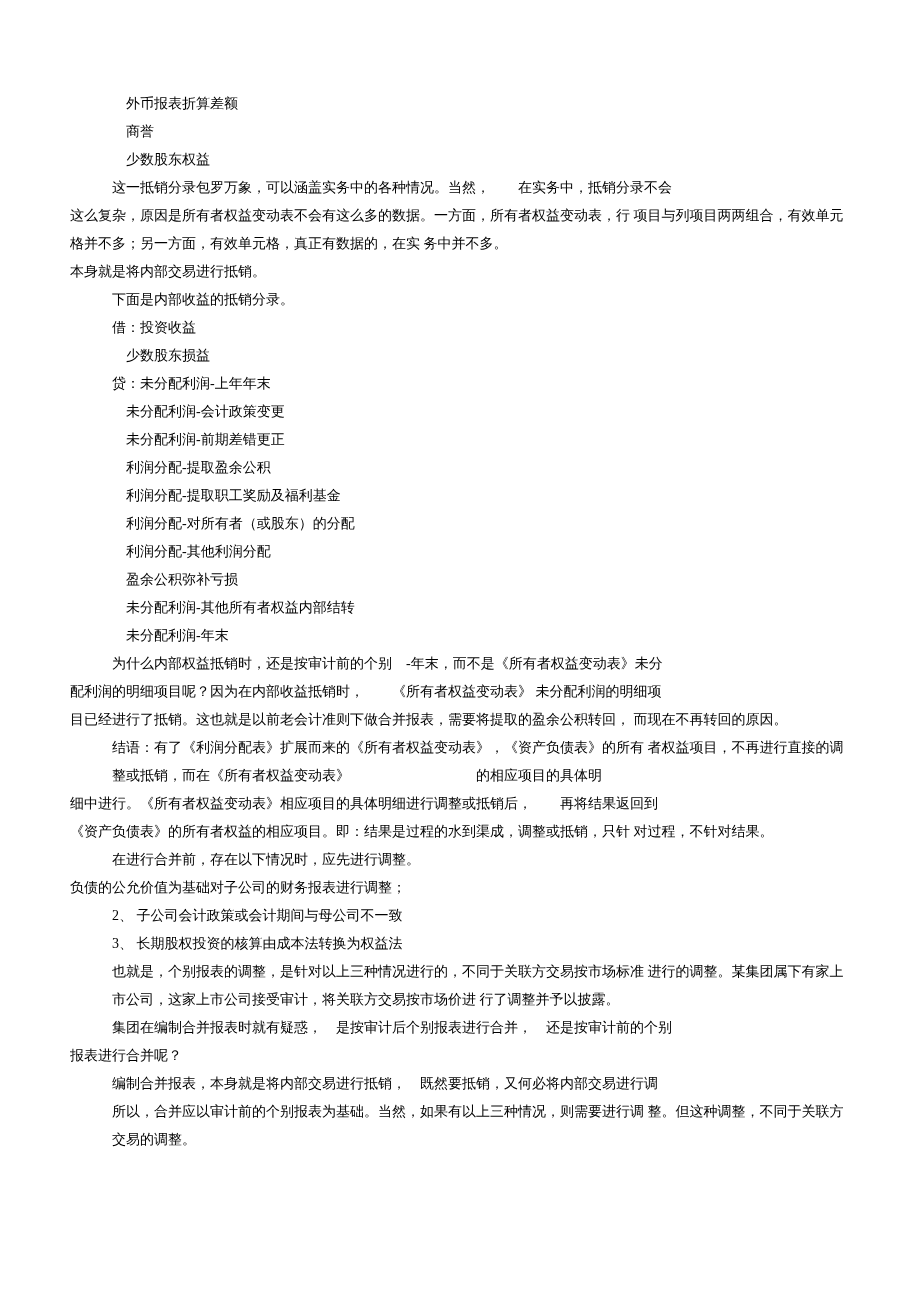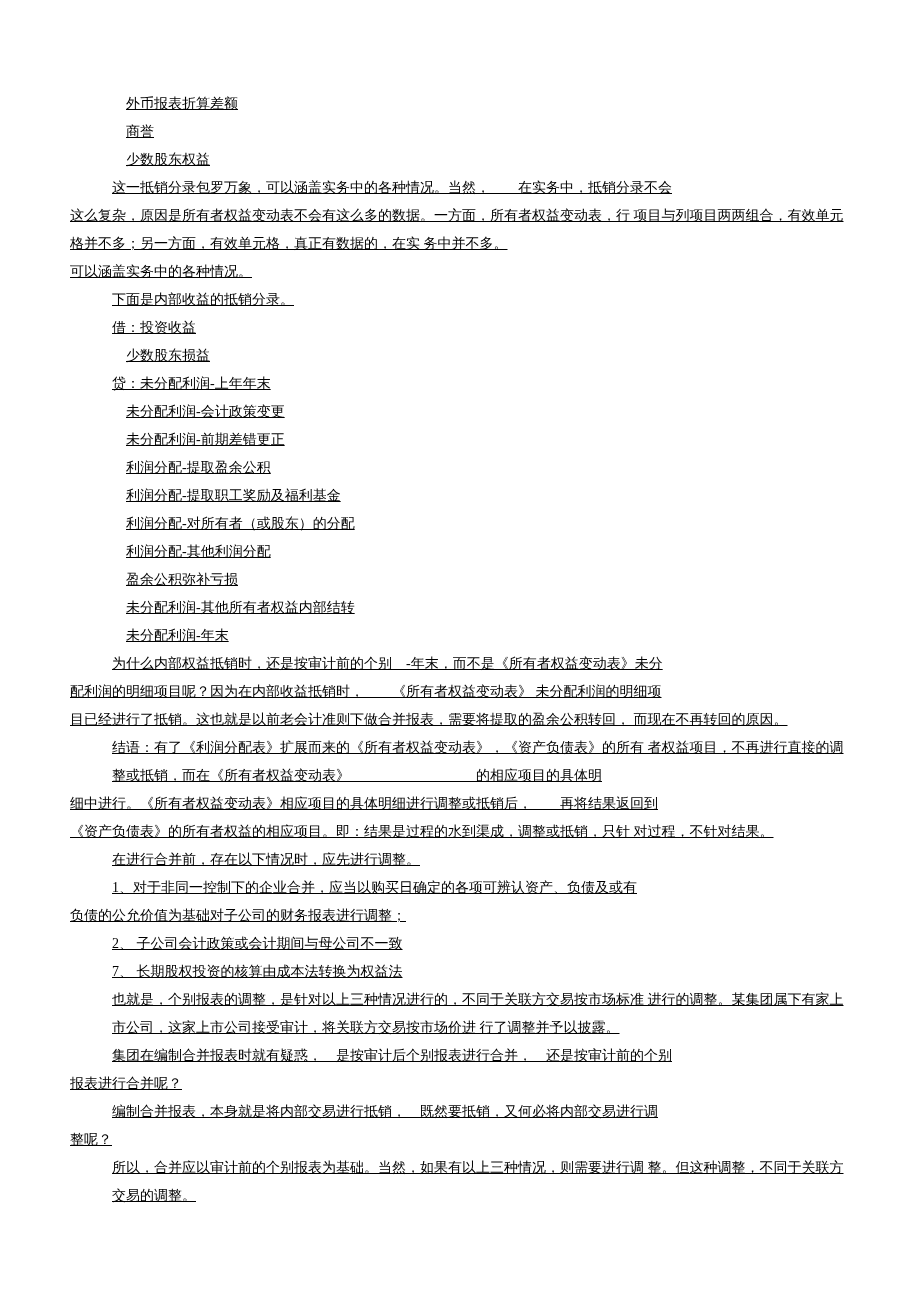--- a/index.html
+++ b/index.html
@@ -10,58 +10,55 @@
       width: 920px;
     }
     .page {
       padding: 90px 70px 60px 70px;
       font-size: 14px;
       line-height: 2.0;
       color: #000000;
     }
     .line {
       white-space: pre-wrap;
-      text-decoration: underline;
     }
     .indent2 { padding-left: 3em; }
     .indent3 { padding-left: 4em; }
   </style>
 </head>
 <body>
 
 <div class="page" id="page-container">
     <div class="line indent3">外币报表折算差额</div>
     <div class="line indent3">商誉</div>
     <div class="line indent3">少数股东权益</div>
     <div class="line indent2">这一抵销分录包罗万象，可以涵盖实务中的各种情况。当然，　　在实务中，抵销分录不会</div>
     <div class="line ">这么复杂，原因是所有者权益变动表不会有这么多的数据。一方面，所有者权益变动表，行 项目与列项目两两组合，有效单元格并不多；另一方面，有效单元格，真正有数据的，在实 务中并不多。</div>
-    <div class="line ">可以涵盖实务中的各种情况。</div>
+    <div class="line ">本身就是将内部交易进行抵销。</div>
     <div class="line indent2">下面是内部收益的抵销分录。</div>
     <div class="line indent2">借：投资收益</div>
     <div class="line indent3">少数股东损益</div>
     <div class="line indent2">贷：未分配利润-上年年末</div>
     <div class="line indent3">未分配利润-会计政策变更</div>
     <div class="line indent3">未分配利润-前期差错更正</div>
     <div class="line indent3">利润分配-提取盈余公积</div>
     <div class="line indent3">利润分配-提取职工奖励及福利基金</div>
     <div class="line indent3">利润分配-对所有者（或股东）的分配</div>
     <div class="line indent3">利润分配-其他利润分配</div>
     <div class="line indent3">盈余公积弥补亏损</div>
     <div class="line indent3">未分配利润-其他所有者权益内部结转</div>
     <div class="line indent3">未分配利润-年末</div>
     <div class="line indent2">为什么内部权益抵销时，还是按审计前的个别　-年末，而不是《所有者权益变动表》未分</div>
     <div class="line ">配利润的明细项目呢？因为在内部收益抵销时，　　《所有者权益变动表》 未分配利润的明细项</div>
     <div class="line ">目已经进行了抵销。这也就是以前老会计准则下做合并报表，需要将提取的盈余公积转回， 而现在不再转回的原因。</div>
     <div class="line indent2">结语：有了《利润分配表》扩展而来的《所有者权益变动表》，《资产负债表》的所有 者权益项目，不再进行直接的调整或抵销，而在《所有者权益变动表》　　　　　　　　　的相应项目的具体明</div>
     <div class="line ">细中进行。《所有者权益变动表》相应项目的具体明细进行调整或抵销后，　　再将结果返回到</div>
     <div class="line ">《资产负债表》的所有者权益的相应项目。即：结果是过程的水到渠成，调整或抵销，只针 对过程，不针对结果。</div>
     <div class="line indent2">在进行合并前，存在以下情况时，应先进行调整。</div>
-    <div class="line indent2">1、对于非同一控制下的企业合并，应当以购买日确定的各项可辨认资产、负债及或有</div>
     <div class="line ">负债的公允价值为基础对子公司的财务报表进行调整；</div>
     <div class="line indent2">2、 子公司会计政策或会计期间与母公司不一致</div>
-    <div class="line indent2">7、 长期股权投资的核算由成本法转换为权益法</div>
+    <div class="line indent2">3、 长期股权投资的核算由成本法转换为权益法</div>
     <div class="line indent2">也就是，个别报表的调整，是针对以上三种情况进行的，不同于关联方交易按市场标准 进行的调整。某集团属下有家上市公司，这家上市公司接受审计，将关联方交易按市场价进 行了调整并予以披露。</div>
     <div class="line indent2">集团在编制合并报表时就有疑惑，　是按审计后个别报表进行合并，　还是按审计前的个别</div>
     <div class="line ">报表进行合并呢？</div>
     <div class="line indent2">编制合并报表，本身就是将内部交易进行抵销，　既然要抵销，又何必将内部交易进行调</div>
-    <div class="line ">整呢？</div>
     <div class="line indent2">所以，合并应以审计前的个别报表为基础。当然，如果有以上三种情况，则需要进行调 整。但这种调整，不同于关联方交易的调整。</div>
   </div>
 
 </body></html>

